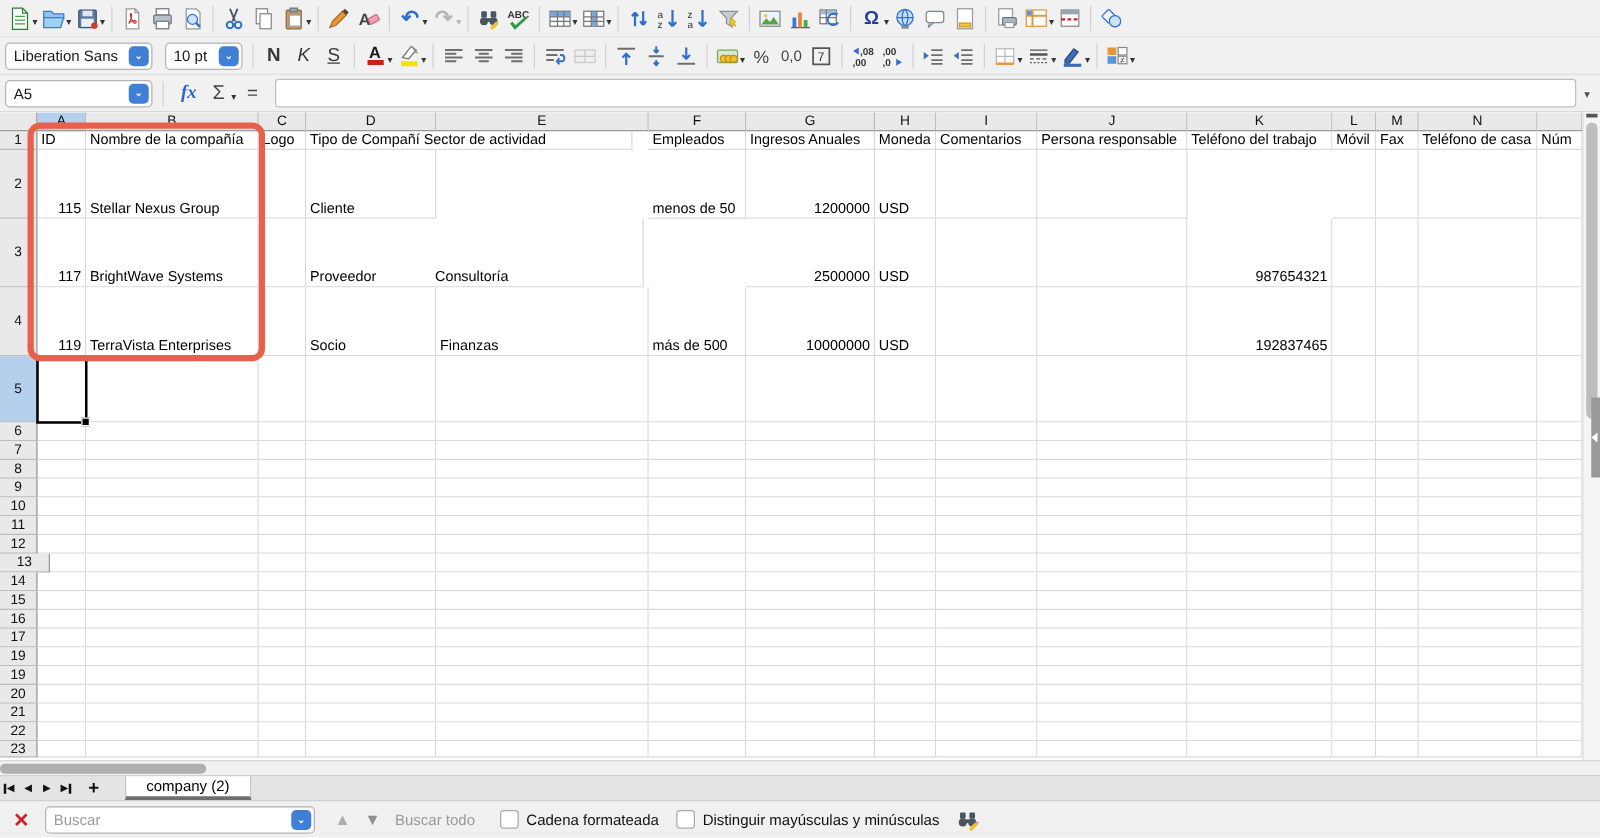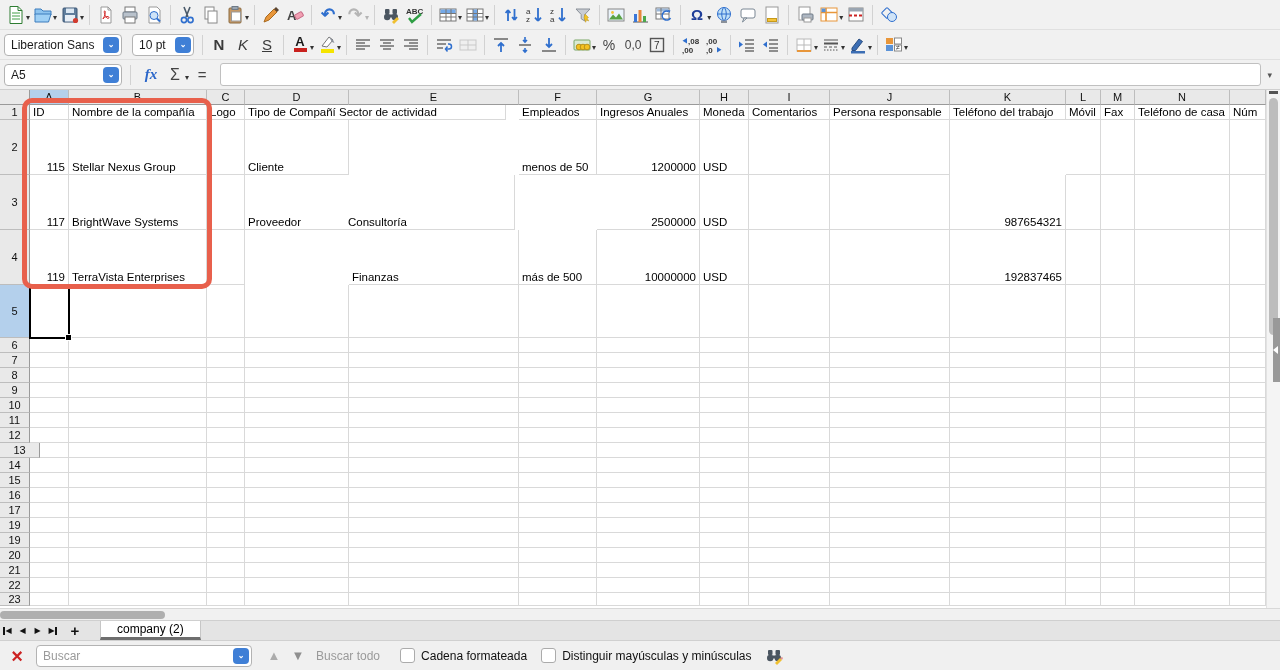--- a/index.html
+++ b/index.html
@@ -600,20 +600,21 @@
     <div class="cell" style="left: 830px; top: 85px; width: 120px; height: 55px; position: absolute;"></div>
     <div class="cell num" style="left: 950px; top: 85px; width: 116px; height: 55px; position: absolute;">987654321</div>
     <div class="cell" style="left: 1066px; top: 85px; width: 35px; height: 55px; position: absolute;"></div>
     <div class="cell" style="left: 1101px; top: 85px; width: 34px; height: 55px; position: absolute;"></div>
     <div class="cell" style="left: 1135px; top: 85px; width: 95px; height: 55px; position: absolute;"></div>
     <div class="cell" style="left: 1230px; top: 85px; width: 36px; height: 55px; position: absolute;"></div>
     <div class="rhead" style="left: 0px; top: 140px; width: 30px; height: 55px; position: absolute;">4</div>
     <div class="cell num" style="left: 30px; top: 140px; width: 39px; height: 55px; position: absolute;">119</div>
     <div class="cell" style="left: 69px; top: 140px; width: 138px; height: 55px; position: absolute;">TerraVista Enterprises</div>
     <div class="cell" style="left: 207px; top: 140px; width: 38px; height: 55px; position: absolute;"></div>
+    <div class="cell" style="left: 245px; top: 140px; width: 104px; height: 55px; position: absolute;">Socio</div>
     <div class="cell" style="left: 349px; top: 140px; width: 170px; height: 55px; position: absolute;">Finanzas</div>
     <div class="cell" style="left: 519px; top: 140px; width: 78px; height: 55px; position: absolute;">más de 500</div>
     <div class="cell num" style="left: 597px; top: 140px; width: 103px; height: 55px; position: absolute;">10000000</div>
     <div class="cell" style="left: 700px; top: 140px; width: 49px; height: 55px; position: absolute;">USD</div>
     <div class="cell" style="left: 749px; top: 140px; width: 81px; height: 55px; position: absolute;"></div>
     <div class="cell" style="left: 830px; top: 140px; width: 120px; height: 55px; position: absolute;"></div>
     <div class="cell num" style="left: 950px; top: 140px; width: 116px; height: 55px; position: absolute;">192837465</div>
     <div class="cell" style="left: 1066px; top: 140px; width: 35px; height: 55px; position: absolute;"></div>
     <div class="cell" style="left: 1101px; top: 140px; width: 34px; height: 55px; position: absolute;"></div>
     <div class="cell" style="left: 1135px; top: 140px; width: 95px; height: 55px; position: absolute;"></div>

